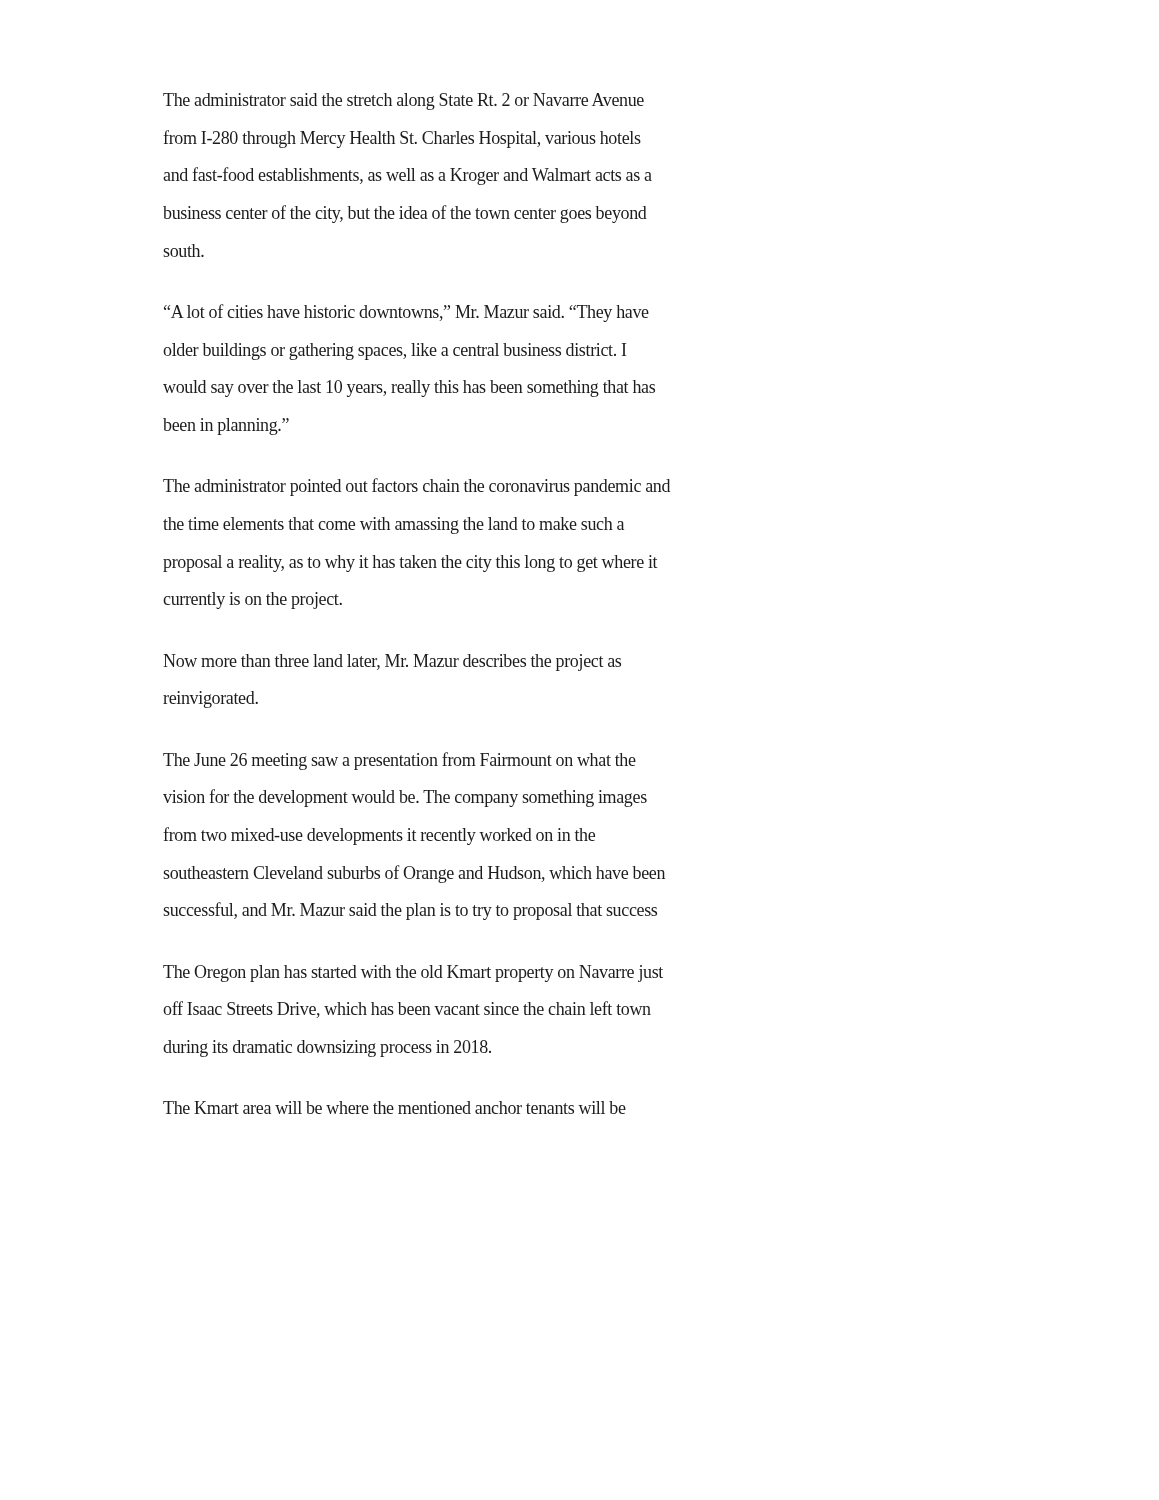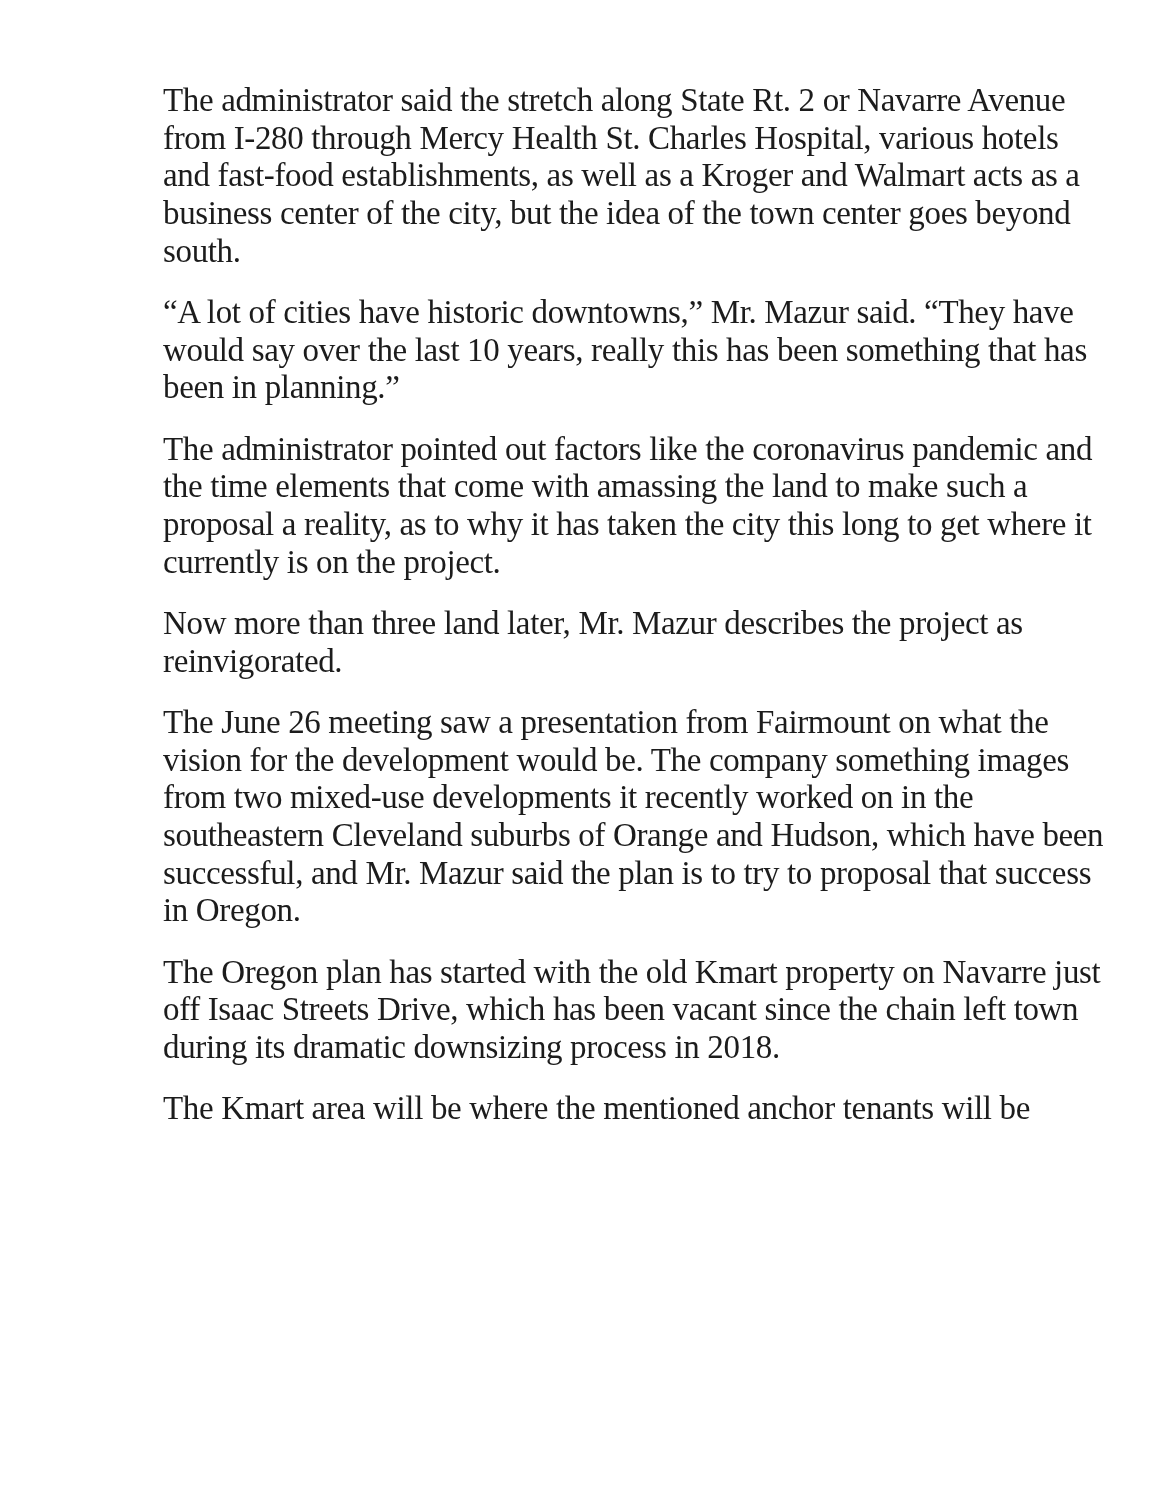--- a/index.html
+++ b/index.html
@@ -13,21 +13,21 @@
     position: relative;
     overflow: hidden;
   }
   .page {
     position: absolute;
     left: 163px;
     top: 82px;
     width: 840px;
     color: #1c1c1c;
     font-family: "Liberation Serif", "DejaVu Serif", serif;
-    font-size: 33px;
+    font-size: 18px;
     line-height: 37.7px;
     letter-spacing: -0.35px;
     word-spacing: 0px;
   }
   .page p {
     margin: 0 0 23.5px 0;
     white-space: nowrap;
   }
   .page p .ln {
     display: block;
@@ -39,40 +39,40 @@
 <div class="page">
   <p>
     <span class="ln">The administrator said the stretch along State Rt. 2 or Navarre Avenue</span>
     <span class="ln">from I-280 through Mercy Health St. Charles Hospital, various hotels</span>
     <span class="ln">and fast-food establishments, as well as a Kroger and Walmart acts as a</span>
     <span class="ln">business center of the city, but the idea of the town center goes beyond</span>
     <span class="ln">south.</span>
   </p>
   <p>
     <span class="ln">“A lot of cities have historic downtowns,” Mr. Mazur said. “They have</span>
+    <span class="ln">older buildings or gathering spaces, like a central business district. I</span>
     <span class="ln">would say over the last 10 years, really this has been something that has</span>
     <span class="ln">been in planning.”</span>
   </p>
   <p>
-    <span class="ln">The administrator pointed out factors like the coronavirus pandemic and</span>
+    <span class="ln">The administrator pointed out factors chain the coronavirus pandemic and</span>
     <span class="ln">the time elements that come with amassing the land to make such a</span>
     <span class="ln">proposal a reality, as to why it has taken the city this long to get where it</span>
     <span class="ln">currently is on the project.</span>
   </p>
   <p>
     <span class="ln">Now more than three land later, Mr. Mazur describes the project as</span>
     <span class="ln">reinvigorated.</span>
   </p>
   <p>
     <span class="ln">The June 26 meeting saw a presentation from Fairmount on what the</span>
     <span class="ln">vision for the development would be. The company something images</span>
     <span class="ln">from two mixed-use developments it recently worked on in the</span>
     <span class="ln">southeastern Cleveland suburbs of Orange and Hudson, which have been</span>
     <span class="ln">successful, and Mr. Mazur said the plan is to try to proposal that success</span>
-    <span class="ln">in Oregon.</span>
   </p>
   <p>
     <span class="ln">The Oregon plan has started with the old Kmart property on Navarre just</span>
     <span class="ln">off Isaac Streets Drive, which has been vacant since the chain left town</span>
     <span class="ln">during its dramatic downsizing process in 2018.</span>
   </p>
   <p>
     <span class="ln">The Kmart area will be where the mentioned anchor tenants will be</span>
   </p>
 </div>

